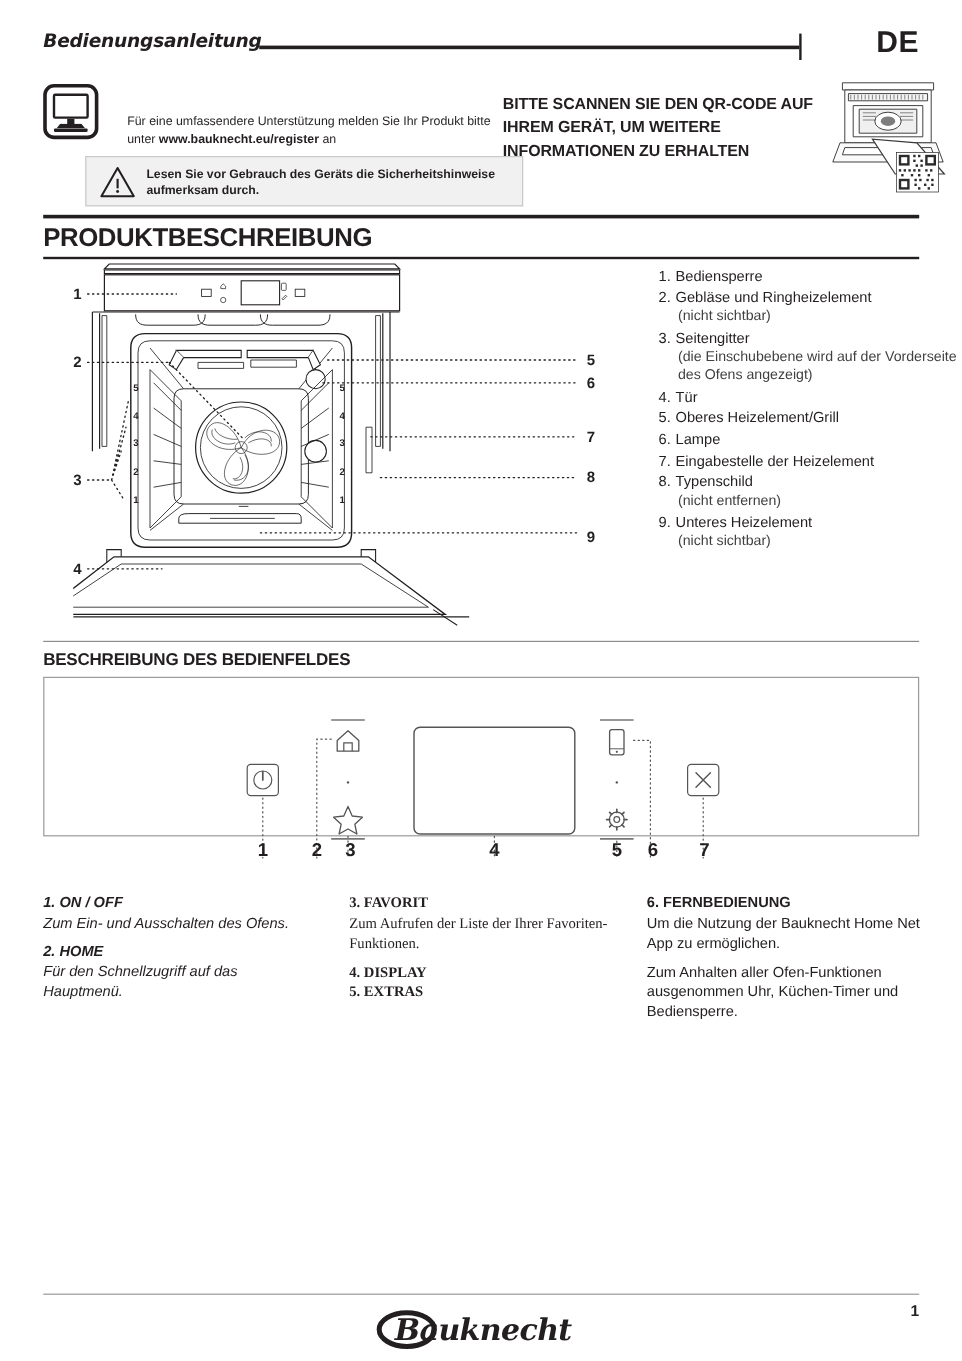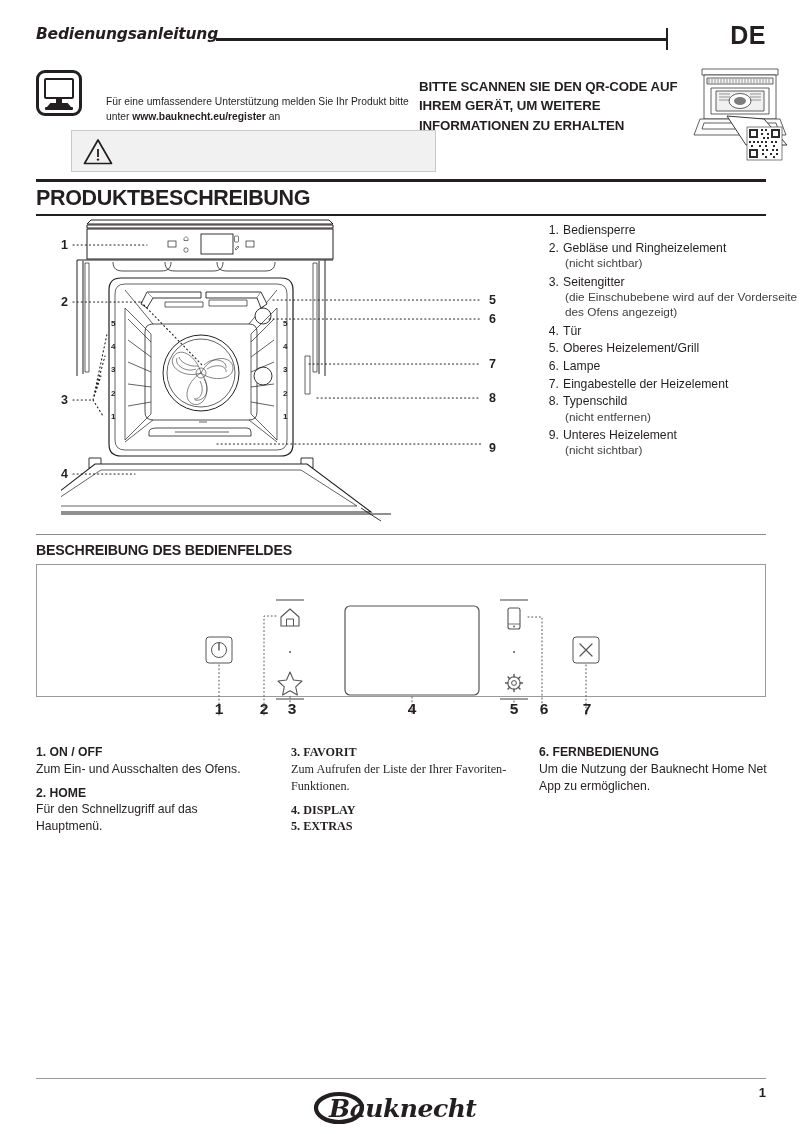--- a/index.html
+++ b/index.html
@@ -115,21 +115,21 @@
   }
   .panel-svg { position:absolute; left:0; top:0; }
   .panel-nums { position:absolute; left:0; top:136px; width:730px; height:30px; }
   .panel-nums span {
     position:absolute; font-size:15.5px; font-weight:800; transform:translateX(-50%);
   }
 
   
   .cols { position:relative; margin-top:8px; height:200px; }
   .col { position:absolute; top:0; }
-  .col.c1 { left:0px; width:220px; }
+  .col.c1 { left:0px; width:220px;font-style:italic; }
   .col.c2 { left:255px; width:230px;font-family:Liberation Serif, serif; }
   .col.c3 { left:503px; width:250px; }
   .it-head { font-size:12.2px; font-weight:800; line-height:1.35; }
   .it-body { font-size:12.2px; line-height:1.38; margin-bottom:7px; }
   .gap { height:7px; }
 
   
   .footer { position:absolute; left:36px; right:36px; bottom:22px;text-align:center; }
   .foot-rule { height:1px; background:#9a9a9a; }
   .foot-inner { position:relative; height:46px; }
@@ -169,20 +169,21 @@
     <div class="thank-body">
       <span>Für eine umfassendere Unterstützung melden Sie Ihr Produkt bitte unter </span><b>www.bauknecht.eu/register</b><span> an</span>
     </div>
 
     <div class="warnbox">
       <svg class="warn-tri" viewBox="0 0 30 27">
         <path d="M15 2 L28.5 25.5 L1.5 25.5 Z" fill="none" stroke="#231f20" stroke-width="1.7" stroke-linejoin="round"></path>
         <rect x="14.1" y="11" width="1.8" height="8" fill="#231f20"></rect>
         <circle cx="15" cy="21.6" r="1.2" fill="#231f20"></circle>
       </svg>
+      <div class="warn-text">Lesen Sie vor Gebrauch des Geräts die Sicherheitshinweise aufmerksam durch.</div>
     </div>
 
     <div class="qr-text">BITTE SCANNEN SIE DEN QR-CODE AUF IHREM GERÄT, UM WEITERE INFORMATIONEN ZU ERHALTEN</div>
 
     <svg class="qr-img" viewBox="0 0 105 105">
       <g stroke="#3a3a3a" fill="none" stroke-width="0.8">
 
         <path d="M16 12 L92 12 L92 18 L16 18 Z" fill="#fff"></path>
         <path d="M18 18 L90 18 L90 62 L18 62 Z" fill="#fff"></path>
         <path d="M21 21 L87 21 L87 27 L21 27 Z" fill="#f4f4f4"></path>
@@ -498,20 +499,21 @@
       <div class="it-head">3. FAVORIT</div>
       <div class="it-body">Zum Aufrufen der Liste der Ihrer Favoriten-Funktionen.</div>
       <div class="it-head">4. DISPLAY</div>
       <div class="it-head">5. EXTRAS</div>
       <div class="gap"></div>
     </div>
 
     <div class="col c3">
       <div class="it-head">6. FERNBEDIENUNG</div>
       <div class="it-body">Um die Nutzung der Bauknecht Home Net App zu ermöglichen.</div>
+      <div class="it-body">Zum Anhalten aller Ofen-Funktionen ausgenommen Uhr, Küchen-Timer und Bediensperre.</div>
     </div>
   </div>
 
   <div class="footer">
     <div class="foot-rule"></div>
     <div class="foot-inner">
       <div class="brand">
         <svg width="176" height="34" viewBox="0 0 176 34">
           <ellipse cx="26" cy="17" rx="23" ry="14" fill="none" stroke="#231f20" stroke-width="4.2"></ellipse>
           <text x="16" y="26" font-family="DejaVu Serif, serif" font-style="italic" font-weight="700" font-size="25" fill="#231f20" letter-spacing="-0.5">Bauknecht</text>

